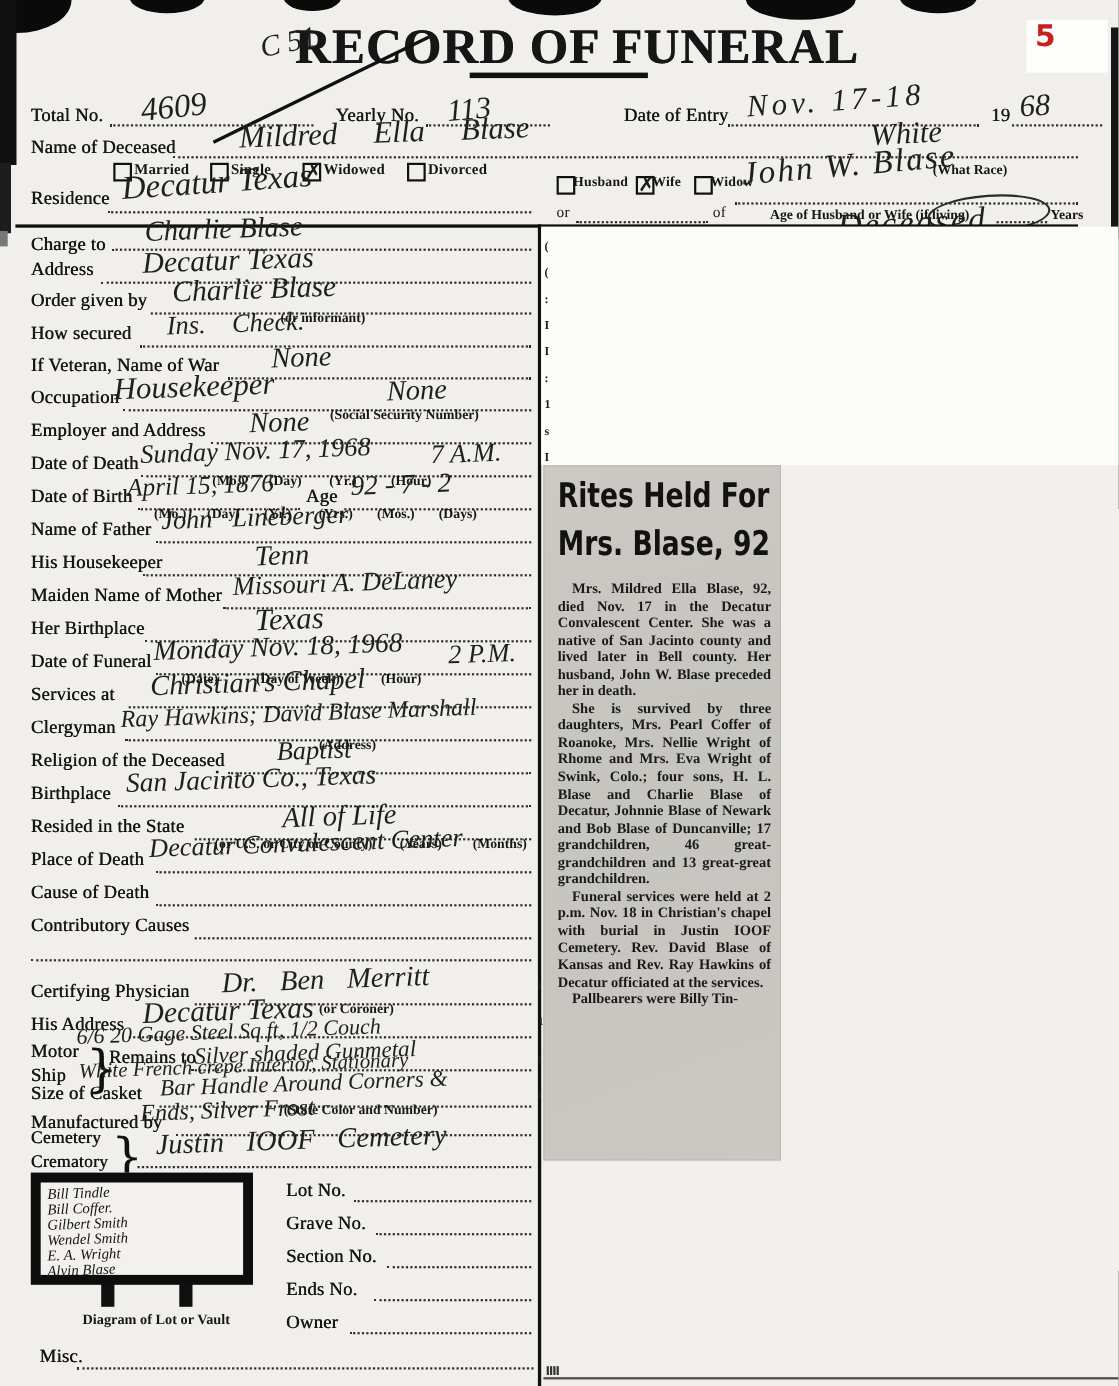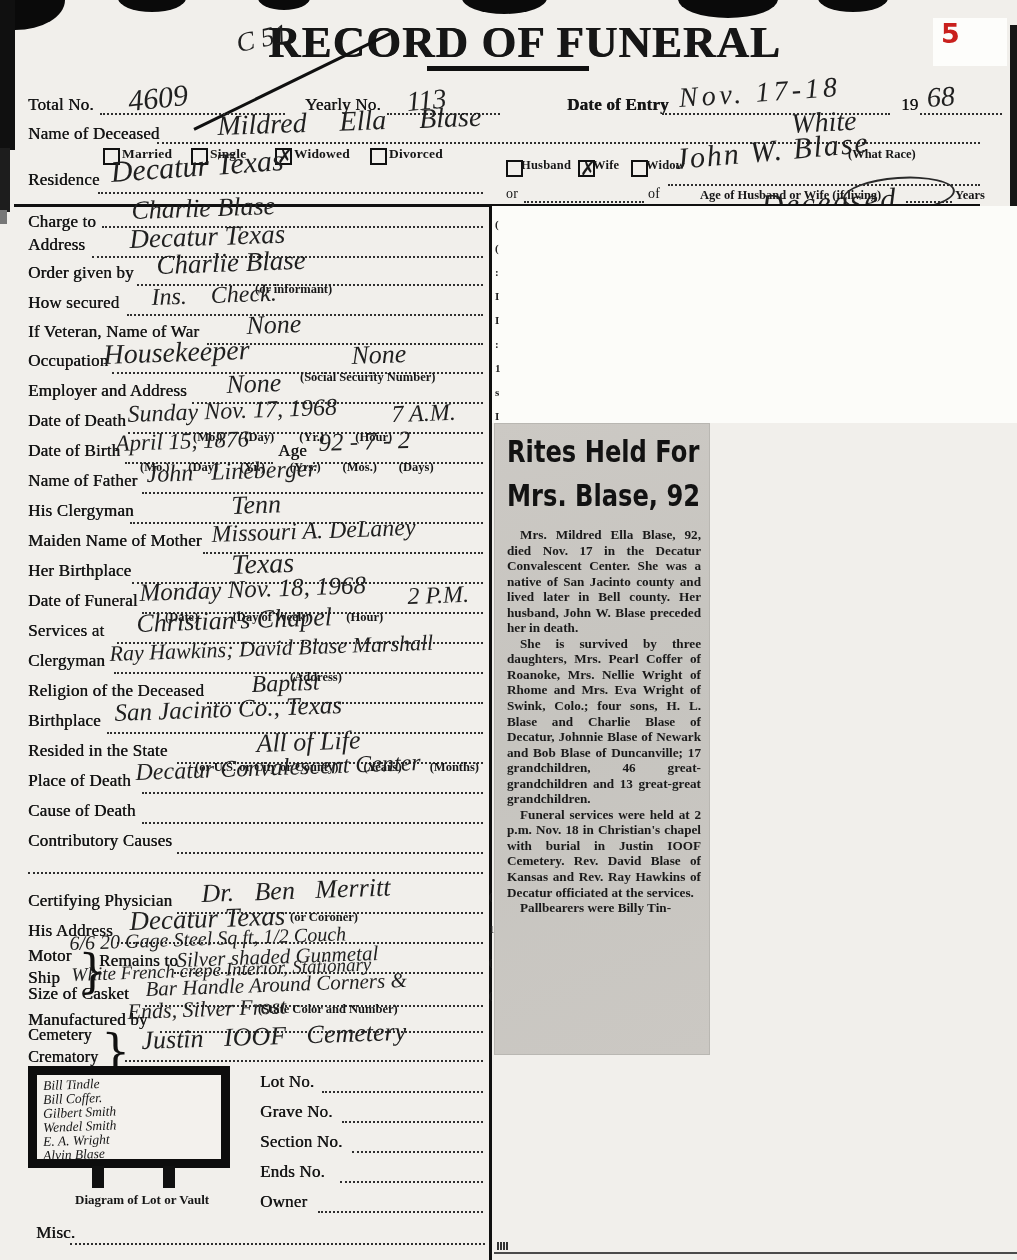--- a/index.html
+++ b/index.html
@@ -64,21 +64,21 @@
   <div class="pagenum" style="left:941px;top:18px;">5</div>
   <div class="hw" style="left:240px;top:28px;font-size:27px;transform:rotate(-12deg);">C 51</div>
   <div class="solid" style="left:183px;top:80px;width:218px;height:3px;transform:rotate(-26deg);"></div>
 
   <div class="lbl" style="left:28px;top:95px;">Total No.</div>
   <div class="dots" style="left:100px;top:113px;width:185px;"></div>
   <div class="hw" style="left:130px;top:84px;font-size:30px;transform:rotate(-6deg);">4609</div>
   <div class="lbl" style="left:305px;top:95px;">Yearly No.</div>
   <div class="dots" style="left:387px;top:113px;width:113px;"></div>
   <div class="hw" style="left:408px;top:86px;font-size:28px;transform:rotate(-5deg);">113</div>
-  <div class="lbl" style="left:567px;top:95px;font-weight:bold;">Date of Entry</div>
+  <div class="lbl" style="left:567px;top:95px;">Date of Entry</div>
   <div class="dots" style="left:662px;top:113px;width:228px;"></div>
   <div class="hw" style="left:680px;top:82px;font-size:28px;transform:rotate(-4deg);letter-spacing:4px;">Nov. 17-18</div>
   <div class="lbl" style="left:901px;top:95px;">19</div>
   <div class="dots" style="left:920px;top:113px;width:82px;"></div>
   <div class="hw" style="left:928px;top:82px;font-size:28px;transform:rotate(-4deg);">68</div>
 
   <div class="lbl" style="left:28px;top:124px;">Name of Deceased</div>
   <div class="dots" style="left:157px;top:142px;width:823px;"></div>
   <div class="hw" style="left:218px;top:110px;font-size:28px;word-spacing:26px;transform:rotate(-2deg);">Mildred  Ella  Blase</div>
   <div class="hw" style="left:792px;top:108px;font-size:28px;transform:rotate(-3deg);">White</div>
@@ -157,21 +157,21 @@
   <div class="hw" style="left:116px;top:431px;font-size:23px;">April 15, 1876</div>
   <div class="lbl" style="left:278px;top:441px;">Age</div>
   <div class="dots" style="left:313px;top:462px;width:170px;"></div>
   <div class="hw" style="left:319px;top:429px;font-size:25px;">92 - 7 - 2</div>
   <div class="sub" style="left:140px;top:460px;">(Mo.)      (Day)       (Yr.)        (Yrs.)       (Mos.)       (Days)</div>
 
   <div class="lbl" style="left:28px;top:471px;">Name of Father</div>
   <div class="dots" style="left:142px;top:492px;width:341px;"></div>
   <div class="hw" style="left:147px;top:461px;font-size:24px;word-spacing:12px;">John Lineberger</div>
 
-  <div class="lbl" style="left:28px;top:501px;">His Clergyman</div>
+  <div class="lbl" style="left:28px;top:501px;">His Housekeeper</div>
   <div class="dots" style="left:130px;top:522px;width:353px;"></div>
   <div class="hw" style="left:232px;top:491px;font-size:26px;">Tenn</div>
 
   <div class="lbl" style="left:28px;top:531px;">Maiden Name of Mother</div>
   <div class="dots" style="left:203px;top:552px;width:280px;"></div>
   <div class="hw" style="left:212px;top:521px;font-size:24px;">Missouri A. DeLaney</div>
 
   <div class="lbl" style="left:28px;top:561px;">Her Birthplace</div>
   <div class="dots" style="left:132px;top:582px;width:351px;"></div>
   <div class="hw" style="left:232px;top:549px;font-size:28px;">Texas</div>

